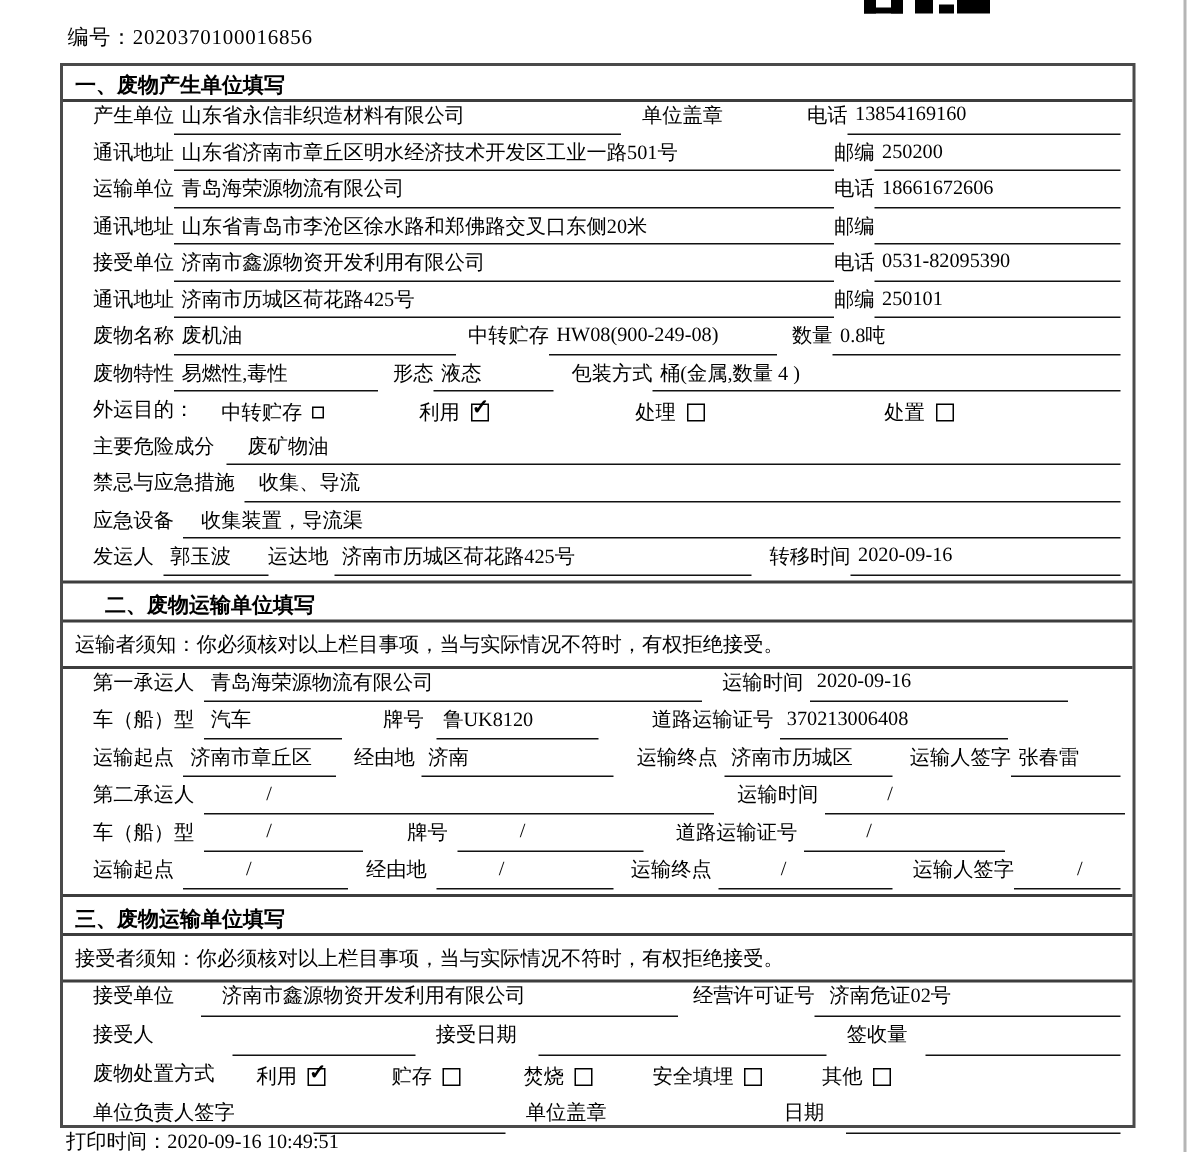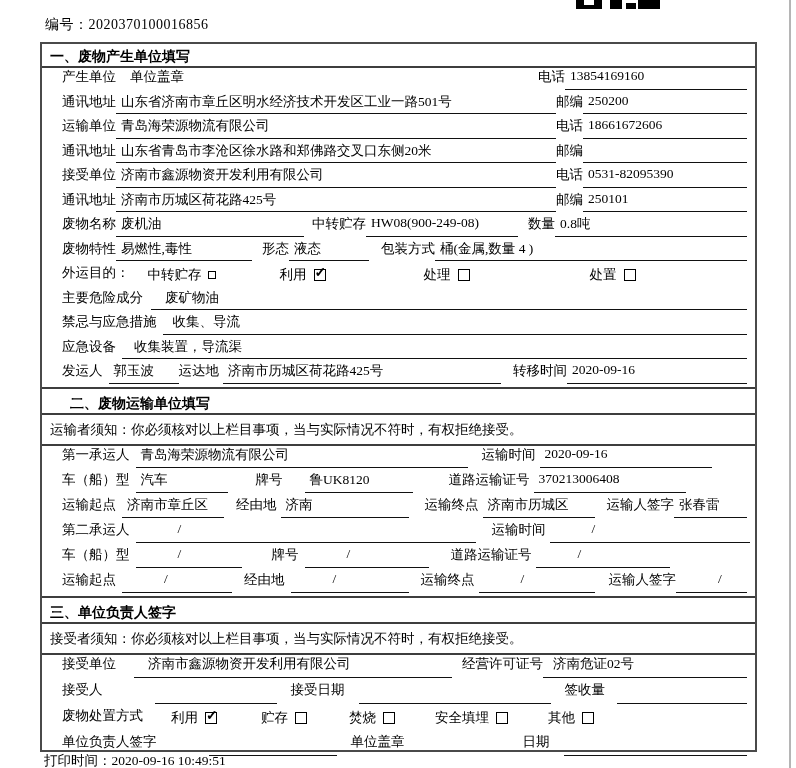--- a/index.html
+++ b/index.html
@@ -100,20 +100,21 @@
   <div class="doc-head">
     <div class="doc-number"><span>编号：</span><span>2020370100016856</span></div>
   </div>
 
   <div class="form-box">
 
     <div class="sec-header">一、废物产生单位填写</div>
 
     <div class="row">
       <span class="lbl">产生单位</span>
+      <span class="u" style="width:298px;">山东省永信非织造材料有限公司</span>
       <span class="lbl" style="margin-left:14px;">单位盖章</span>
       <span class="lbl" style="margin-left:auto;">电话</span>
       <span class="u" style="width:182px;">13854169160</span>
     </div>
 
     <div class="row">
       <span class="lbl">通讯地址</span>
       <span class="u" style="width:440px;">山东省济南市章丘区明水经济技术开发区工业一路501号</span>
       <span class="lbl" style="margin-left:auto;">邮编</span>
       <span class="u grow">250200</span>
@@ -217,21 +218,21 @@
         <span class="lbl">第一承运人</span>
         <span class="u" style="width:332px; margin-left:6px;">青岛海荣源物流有限公司</span>
         <span class="lbl" style="margin-left:14px;">运输时间</span>
         <span class="u" style="width:172px; margin-left:4px;">2020-09-16</span>
       </div>
 
       <div class="row">
         <span class="lbl">车（船）型</span>
         <span class="u" style="width:92px; margin-left:6px;">汽车</span>
         <span class="lbl" style="margin-left:28px;">牌号</span>
-        <span class="u" style="width:108px; margin-left:22px;">鲁UK8120</span>
+        <span class="u" style="width:108px; margin-left:8px;">鲁UK8120</span>
         <span class="lbl" style="margin-left:36px;">道路运输证号</span>
         <span class="u" style="width:152px; margin-left:4px;">370213006408</span>
       </div>
 
       <div class="row">
         <span class="lbl">运输起点</span>
         <span class="u" style="width:102px; margin-left:6px;">济南市章丘区</span>
         <span class="lbl" style="margin-left:12px;">经由地</span>
         <span class="u" style="width:128px; margin-left:4px;">济南</span>
         <span class="lbl" style="margin-left:16px;">运输终点</span>
@@ -262,21 +263,21 @@
         <span class="lbl" style="margin-left:12px;">经由地</span>
         <span class="u slash" style="width:118px; margin-left:6px;">/</span>
         <span class="lbl" style="margin-left:12px;">运输终点</span>
         <span class="u slash" style="width:116px; margin-left:4px;">/</span>
         <span class="lbl" style="margin-left:14px;">运输人签字</span>
         <span class="u slash grow">/</span>
       </div>
     </div>
 
     <div class="s3" style="display:flex;flex-direction:column;">
-      <div class="sec-header mid" style="padding-top:4px;">三、单位负责人签字</div>
+      <div class="sec-header mid" style="padding-top:4px;">三、废物运输单位填写</div>
       <div class="notice-row">接受者须知：你必须核对以上栏目事项，当与实际情况不符时，有权拒绝接受。</div>
 
       <div class="row">
         <span class="lbl">接受单位</span>
         <span class="u" style="width:318px; margin-left:18px; padding-left:14px;">济南市鑫源物资开发利用有限公司</span>
         <span class="lbl" style="margin-left:10px;">经营许可证号</span>
         <span class="u grow" style="padding-left:10px;">济南危证02号</span>
       </div>
 
       <div class="row">

